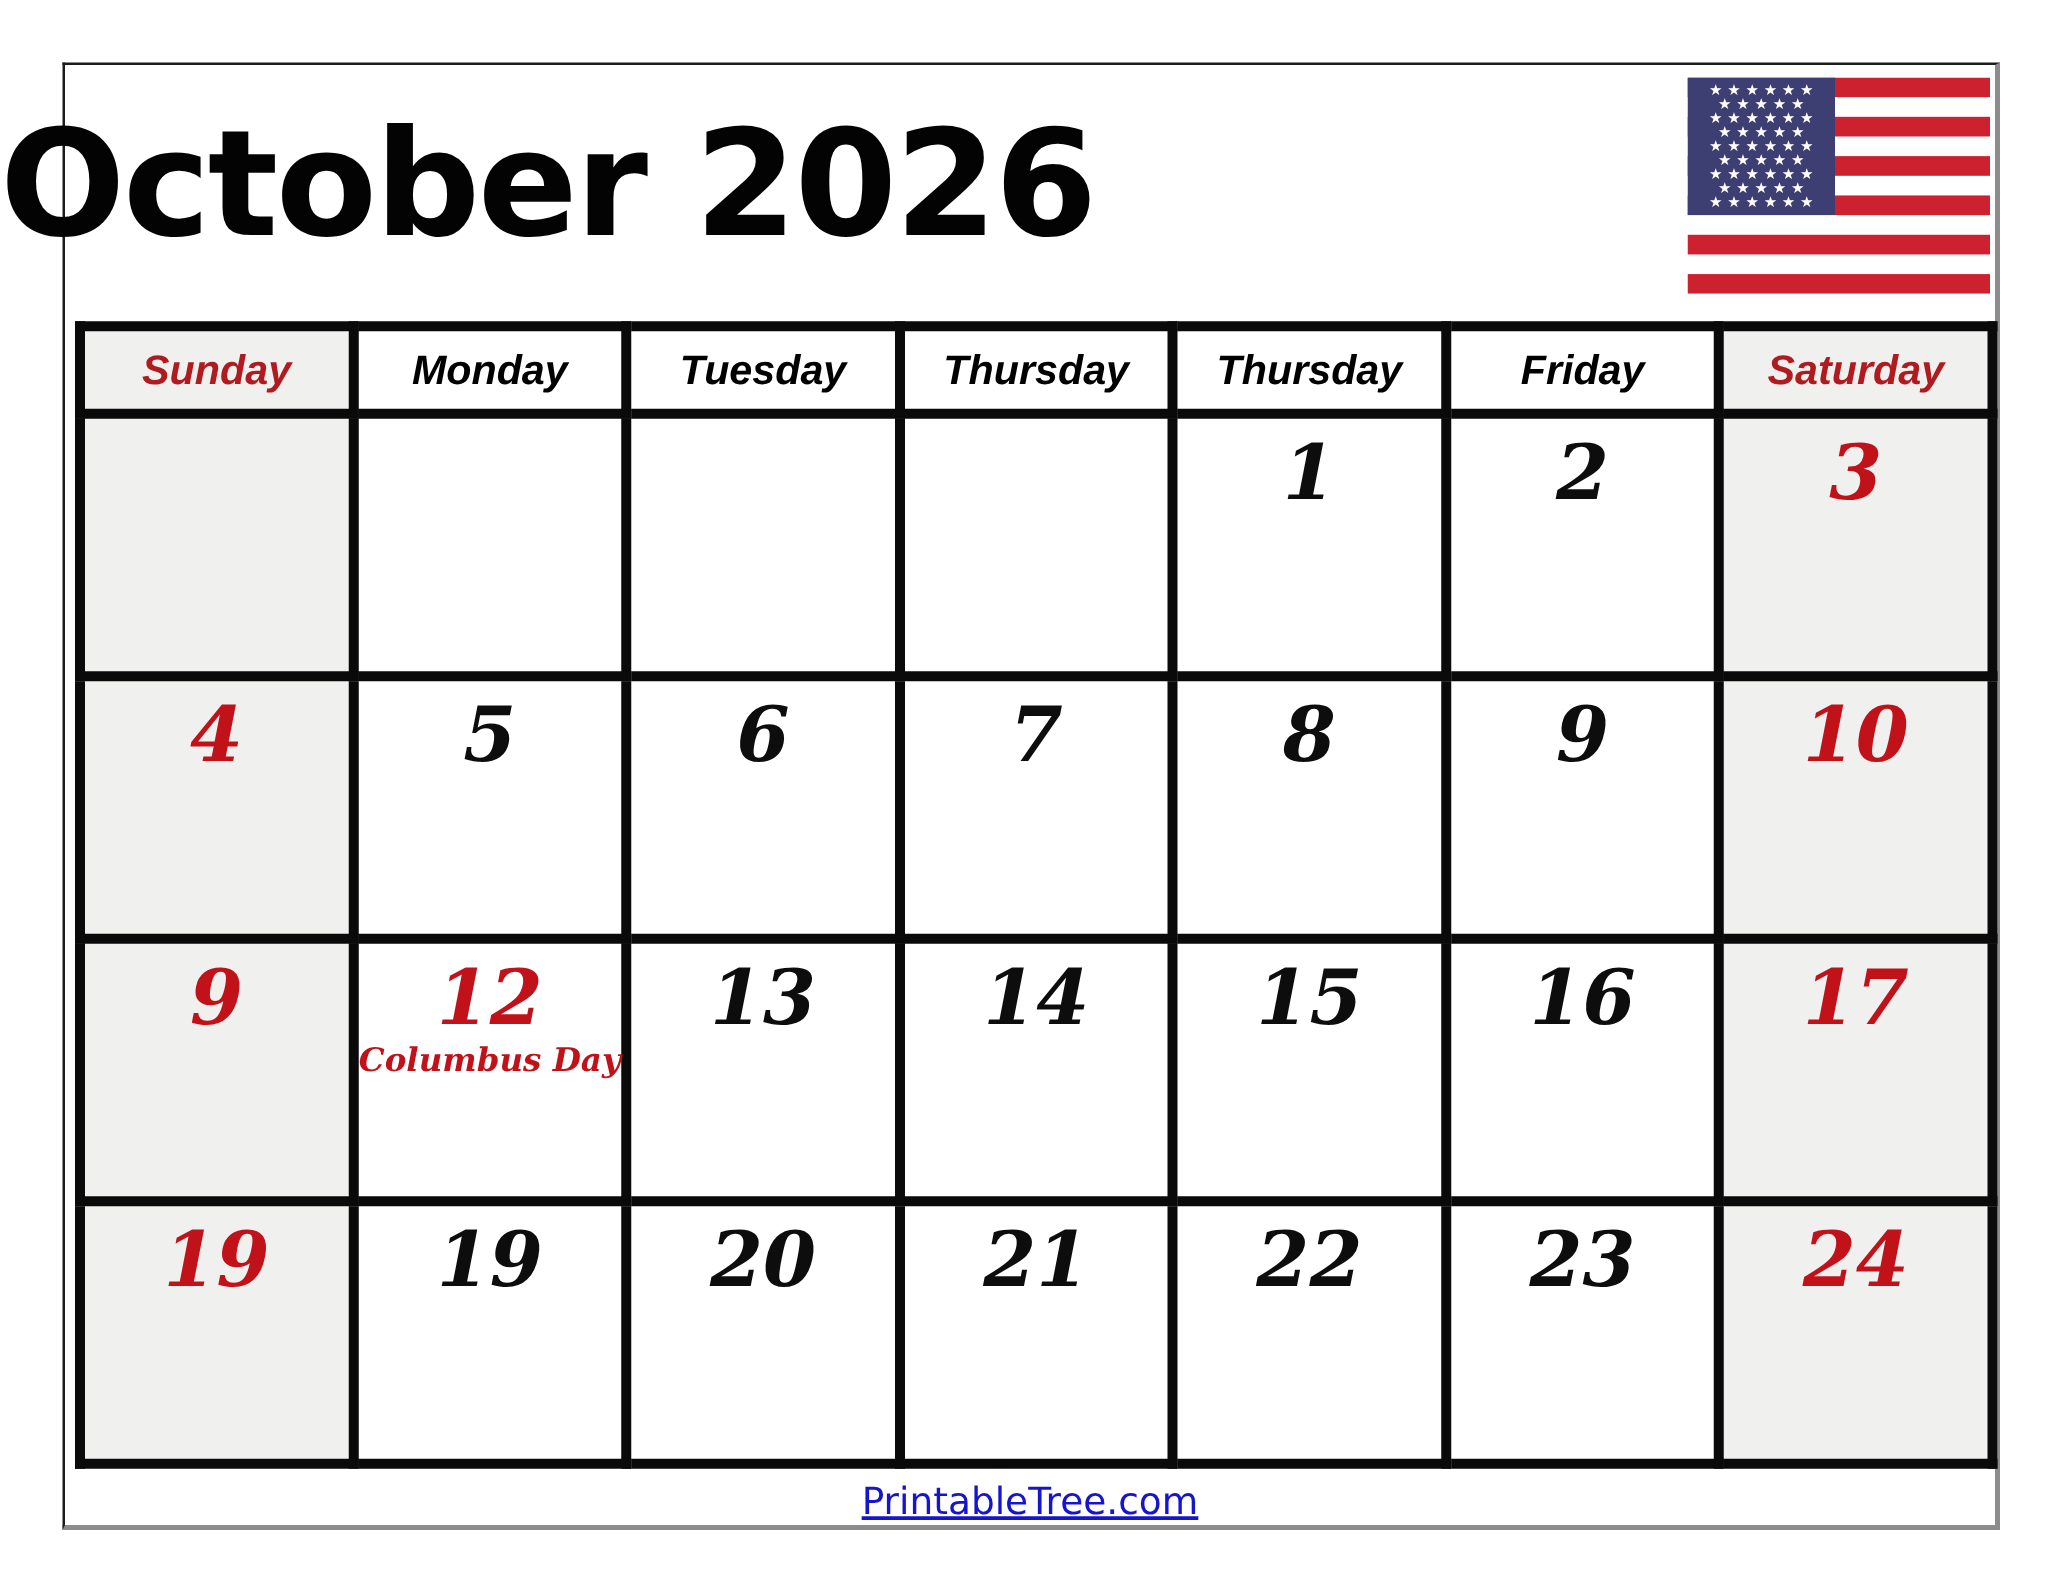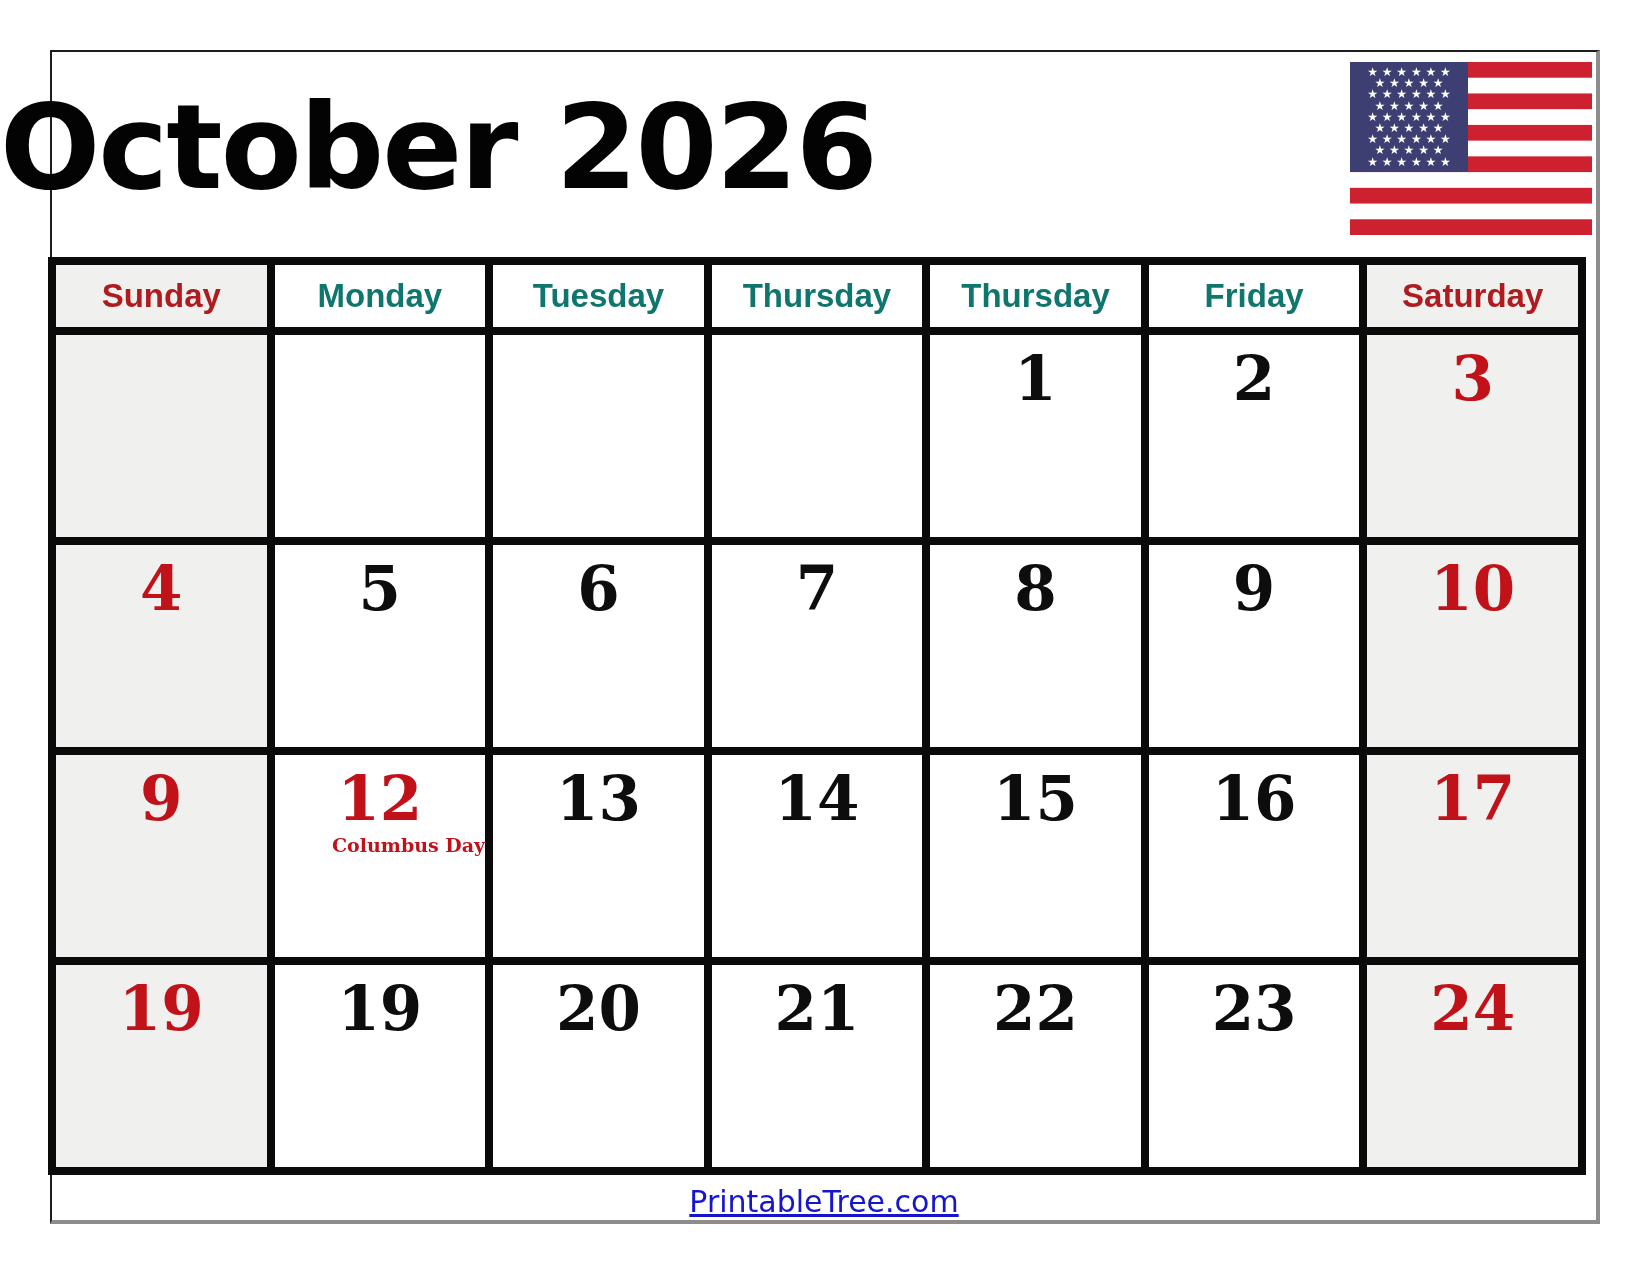--- a/index.html
+++ b/index.html
@@ -15,36 +15,36 @@
   html,body{margin:0;padding:0;background:#fff;}
   .stage{position:relative;width:1650px;height:1275px;background:#fff;overflow:hidden;
          font-family:"DejaVu Sans",sans-serif;}
   .page-border{position:absolute;left:50px;top:50px;width:1544px;height:1168px;
          border-top:2px solid #1c1c1c;border-left:2px solid #1c1c1c;
          border-right:4px solid #8c8c8c;border-bottom:4px solid #8c8c8c;}
   .title{position:absolute;left:0;top:86px;width:1510px;margin:0;text-align:left;
          font-family:"DejaVu Sans",sans-serif;font-weight:bold;font-size:118px;
          letter-spacing:-2px;color:#030303;line-height:1.05;}
   .flag{position:absolute;left:1350px;top:62px;width:242px;height:173px;}
-  table.cal{position:absolute;left:48px;top:257px;width:1538px;height:918px;
-         border-collapse:collapse;table-layout:fixed;background:#fff;}
+  table.cal{position:absolute;left:60px;top:257px;width:1538px;height:918px;
+         border-collapse:collapse;table-layout:fixed;background:#fff;font-style:italic;}
   table.cal th,table.cal td{border:8px solid var(--grid_black);padding:0;vertical-align:top;}
   table.cal th{height:62px;vertical-align:middle;text-align:center;
          font-family:"Liberation Sans","DejaVu Sans",sans-serif;font-weight:bold;
-         font-size:33px;color:#0f766e;background:#fff;}
+         font-size:33px;color:#000000;background:#fff;}
   table.cal th.wkend{background:var(--weekend_bg);color:var(--header_red);}
   table.cal td{background:#fff;}
   table.cal td.wkend{background:var(--weekend_bg);}
   table.cal tbody tr{height:167px;}
   .num{font-family:"DejaVu Serif","Liberation Serif",serif;font-weight:bold;
        font-size:61px;line-height:1;text-align:center;padding-top:13px;
        color:var(--date_black);}
   td.red .num{color:var(--weekend_red);}
   .holiday{font-family:"DejaVu Serif","Liberation Serif",serif;font-weight:bold;
-       font-size:19px;line-height:1.2;text-align:right;margin-top:5px;
+       font-size:26px;line-height:1.2;text-align:center;margin-top:5px;
        color:var(--weekend_red);}
   .footer-link{position:absolute;left:50px;top:1184px;width:1548px;text-align:center;
        font-family:"DejaVu Sans",sans-serif;font-size:30px;color:var(--link_blue);
        text-decoration:underline;cursor:pointer;}
 </style>
 </head>
 <body>
 
 <div class="stage">
 

